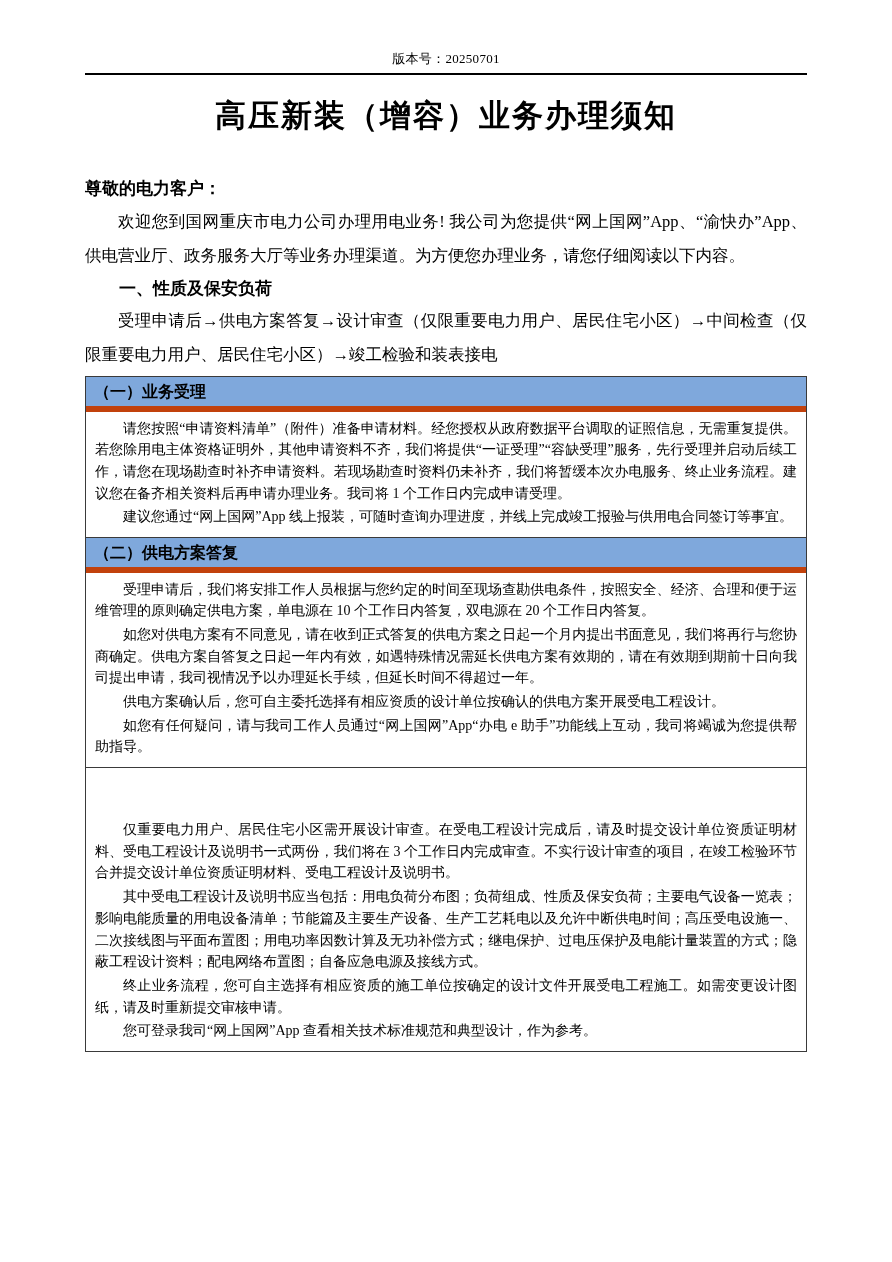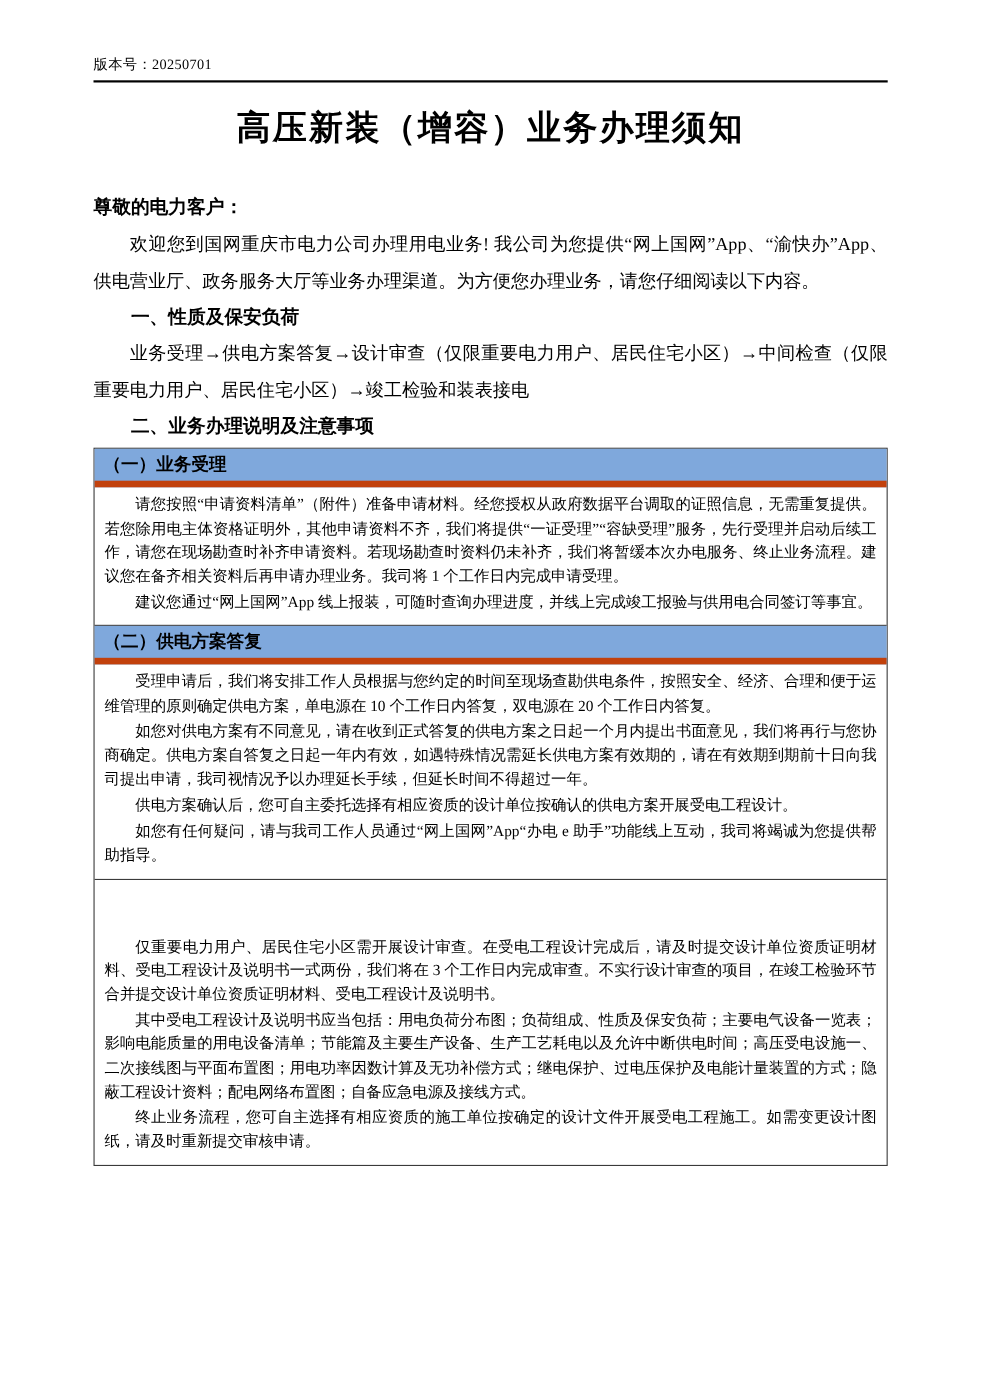--- a/index.html
+++ b/index.html
@@ -9,21 +9,21 @@
     font-family: "Liberation Serif", "DejaVu Serif", serif;
     color: #000;
   }
   .page {
     width: 892px; height: 1262px;
     background: #fff;
     padding: 50px 85px 0 85px;
     overflow: hidden;
   }
   .version {
-    text-align: left;
+    text-align: center;
     font-size: 13px;
     padding-bottom: 5px;
     letter-spacing: 0.3px;
   }
   .rule {
     border: none;
     border-top: 2px solid #000;
     margin-bottom: 20px;
   }
   .title {
@@ -86,23 +86,22 @@
   <div class="version">版本号：20250701</div>
   <hr class="rule">
 
   <h1 class="title">高压新装（增容）业务办理须知</h1>
 
   <p class="salutation">尊敬的电力客户：</p>
 
   <p class="body-par indent">欢迎您到国网重庆市电力公司办理用电业务! 我公司为您提供“网上国网”App、“渝快办”App、供电营业厅、政务服务大厅等业务办理渠道。为方便您办理业务，请您仔细阅读以下内容。</p>
 
   <h2 class="sec-heading">一、性质及保安负荷</h2>
-  <p class="body-par indent">业务受理→供电方案答复→设计审查（仅限重要电力用户、居民住宅小区）→中间检查（仅限重要电力用户、居民住宅小区）→竣工检验和装表接电</p>
+  <p class="body-par indent">受理申请后→供电方案答复→设计审查（仅限重要电力用户、居民住宅小区）→中间检查（仅限重要电力用户、居民住宅小区）→竣工检验和装表接电</p>
 
-  <h2 class="sec-heading">二、业务办理说明及注意事项</h2>
 
   <div class="sub-table">
 
     <div class="sub-header">（一）业务受理</div>
     <div class="sub-body">
       <p>请您按照“申请资料清单”（附件）准备申请材料。经您授权从政府数据平台调取的证照信息，无需重复提供。若您除用电主体资格证明外，其他申请资料不齐，我们将提供“一证受理”“容缺受理”服务，先行受理并启动后续工作，请您在现场勘查时补齐申请资料。若现场勘查时资料仍未补齐，我们将暂缓本次办电服务、终止业务流程。建议您在备齐相关资料后再申请办理业务。我司将 1 个工作日内完成申请受理。</p>
       <p>建议您通过“网上国网”App 线上报装，可随时查询办理进度，并线上完成竣工报验与供用电合同签订等事宜。</p>
     </div>
 
     <div class="sub-header">（二）供电方案答复</div>
@@ -110,17 +109,18 @@
       <p>受理申请后，我们将安排工作人员根据与您约定的时间至现场查勘供电条件，按照安全、经济、合理和便于运维管理的原则确定供电方案，单电源在 10 个工作日内答复，双电源在 20 个工作日内答复。</p>
       <p>如您对供电方案有不同意见，请在收到正式答复的供电方案之日起一个月内提出书面意见，我们将再行与您协商确定。供电方案自答复之日起一年内有效，如遇特殊情况需延长供电方案有效期的，请在有效期到期前十日向我司提出申请，我司视情况予以办理延长手续，但延长时间不得超过一年。</p>
       <p>供电方案确认后，您可自主委托选择有相应资质的设计单位按确认的供电方案开展受电工程设计。</p>
       <p>如您有任何疑问，请与我司工作人员通过“网上国网”App“办电 e 助手”功能线上互动，我司将竭诚为您提供帮助指导。</p>
     </div>
 
     <div class="sub-body last">
       <p>仅重要电力用户、居民住宅小区需开展设计审查。在受电工程设计完成后，请及时提交设计单位资质证明材料、受电工程设计及说明书一式两份，我们将在 3 个工作日内完成审查。不实行设计审查的项目，在竣工检验环节合并提交设计单位资质证明材料、受电工程设计及说明书。</p>
       <p>其中受电工程设计及说明书应当包括：用电负荷分布图；负荷组成、性质及保安负荷；主要电气设备一览表；影响电能质量的用电设备清单；节能篇及主要生产设备、生产工艺耗电以及允许中断供电时间；高压受电设施一、二次接线图与平面布置图；用电功率因数计算及无功补偿方式；继电保护、过电压保护及电能计量装置的方式；隐蔽工程设计资料；配电网络布置图；自备应急电源及接线方式。</p>
       <p>终止业务流程，您可自主选择有相应资质的施工单位按确定的设计文件开展受电工程施工。如需变更设计图纸，请及时重新提交审核申请。</p>
+      <p>您可登录我司“网上国网”App 查看相关技术标准规范和典型设计，作为参考。</p>
     </div>
 
   </div>
 
 </div>
 
 </body></html>

